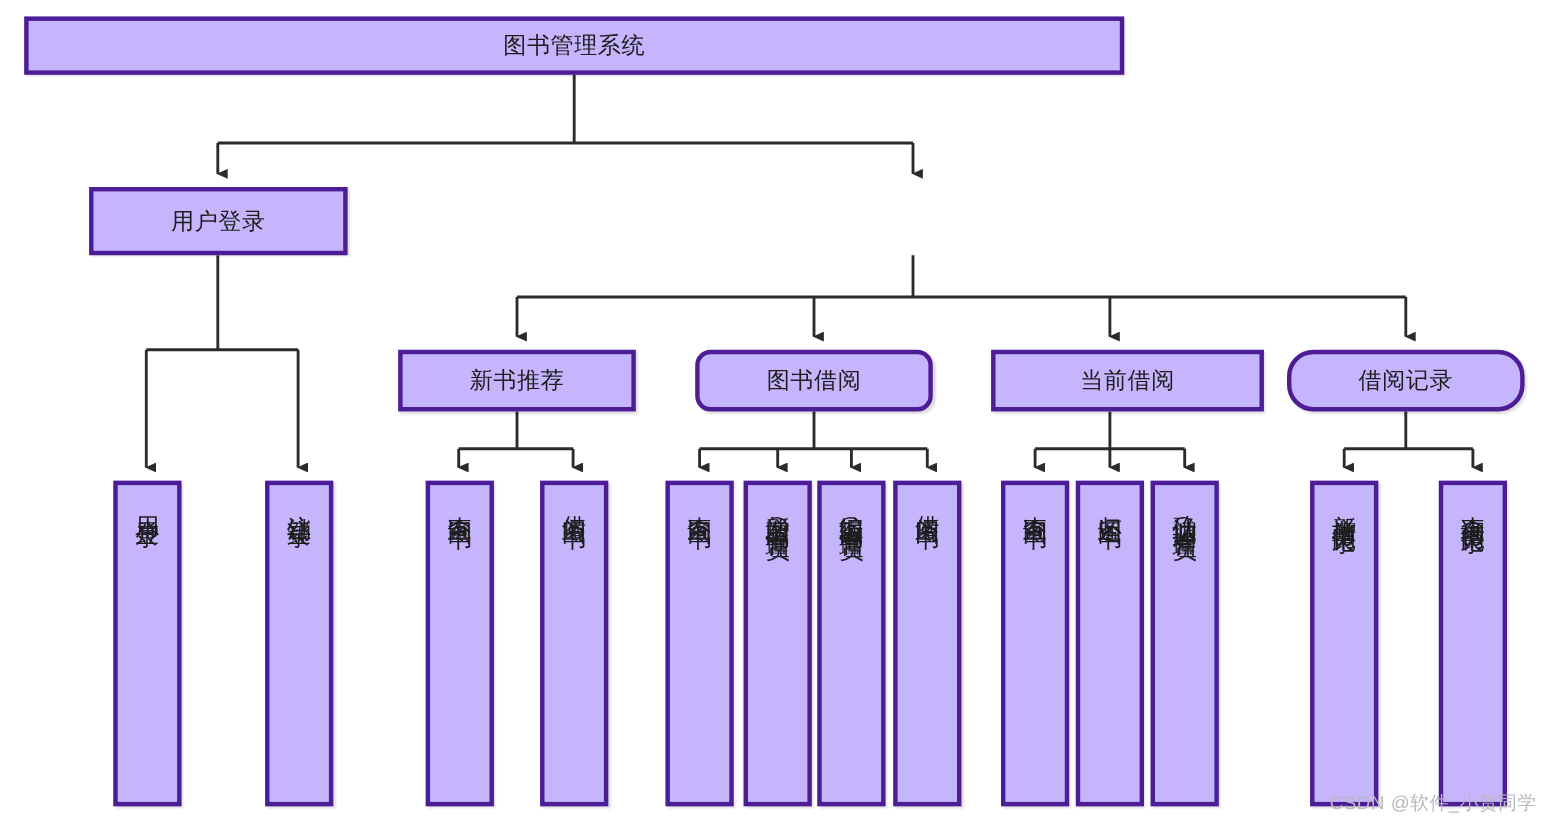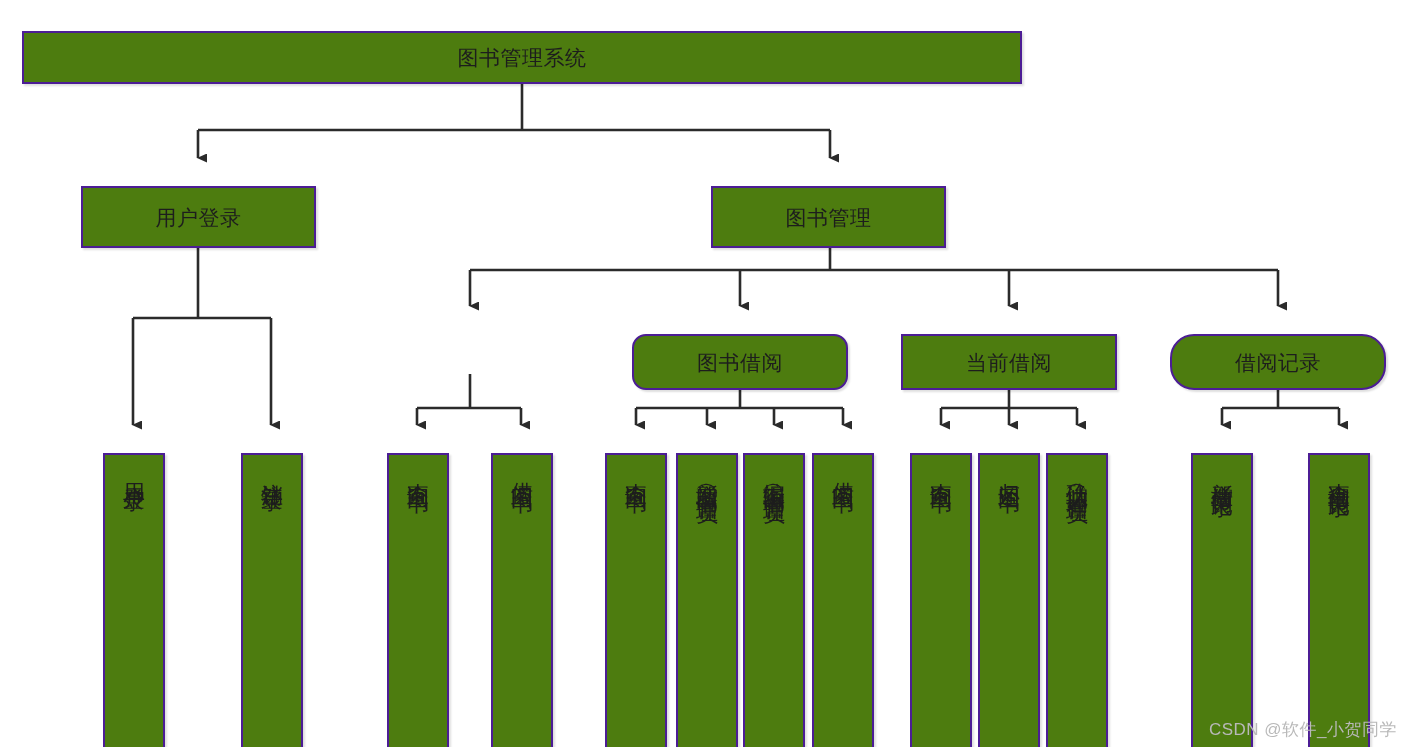--- a/index.html
+++ b/index.html
@@ -20,27 +20,26 @@
   #diagram-svg {
     position: absolute;
     left: 0;
     top: 0;
     width: 1405px;
     height: 747px;
   }
   .node-box {
     position: absolute;
     box-sizing: border-box;
-    border: 2px solid #4c1d95;
-    background: #4d7c0f;
+    border: 4px solid #4c1d95;
+    background: #c4b5fd;
     display: flex;
     align-items: center;
     justify-content: center;
     box-shadow: 2px 2px 2px rgba(0,0,0,0.13);
-    margin-top: 16px;
   }
   .node-label {
     color: #1d1d1d;
     letter-spacing: 0.5px;
     white-space: nowrap;
   }
   .horiz .node-label {
     font-size: 21px;
     line-height: 1;
   }
@@ -122,28 +121,28 @@
     </g>
   </svg>
 
   <div class="node-box horiz" style="left:22px; top:15px; width:1000px; height:53px;">
     <span class="node-label">图书管理系统</span>
   </div>
 
   <div class="node-box horiz" style="left:81px; top:170px; width:235px; height:62px;">
     <span class="node-label">用户登录</span>
   </div>
-  <div class="node-box horiz" style="left:711px; top:170px; width:235px; height:62px;">
-    <span class="node-label">图书管理</span>
+
+  <div class="node-box horiz" style="left:362px; top:318px; width:216px; height:56px;">
+    <span class="node-label">新书推荐</span>
   </div>
-
   <div class="node-box horiz" style="left:632px; top:318px; width:216px; height:56px;border-radius:14px;">
     <span class="node-label">图书借阅</span>
   </div>
-  <div class="node-box horiz" style="left:901px; top:318px; width:216px; height:56px;">
+  <div class="node-box horiz" style="left:901px; top:318px; width:248px; height:56px;">
     <span class="node-label">当前借阅</span>
   </div>
   <div class="node-box horiz" style="left:1170px; top:318px; width:216px; height:56px;border-radius:24px;">
     <span class="node-label">借阅记录</span>
   </div>
 
   <div class="node-box vert" style="left:103px; top:437px; width:62px; height:296px;">
     <span class="node-label">用户登录</span>
   </div>
   <div class="node-box vert" style="left:241px; top:437px; width:62px; height:296px;">

